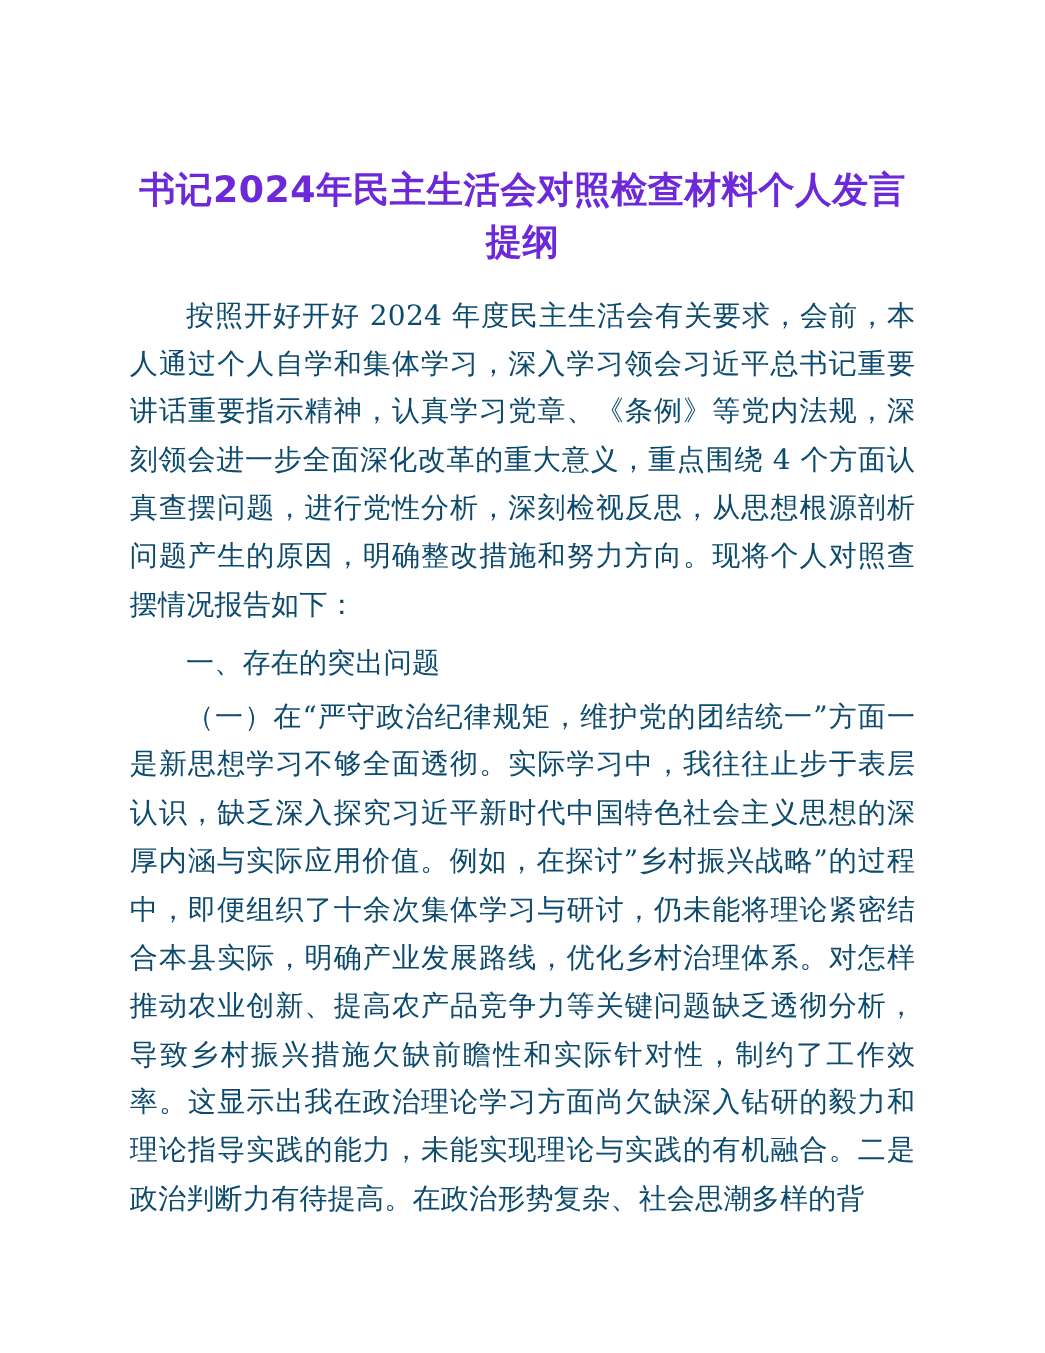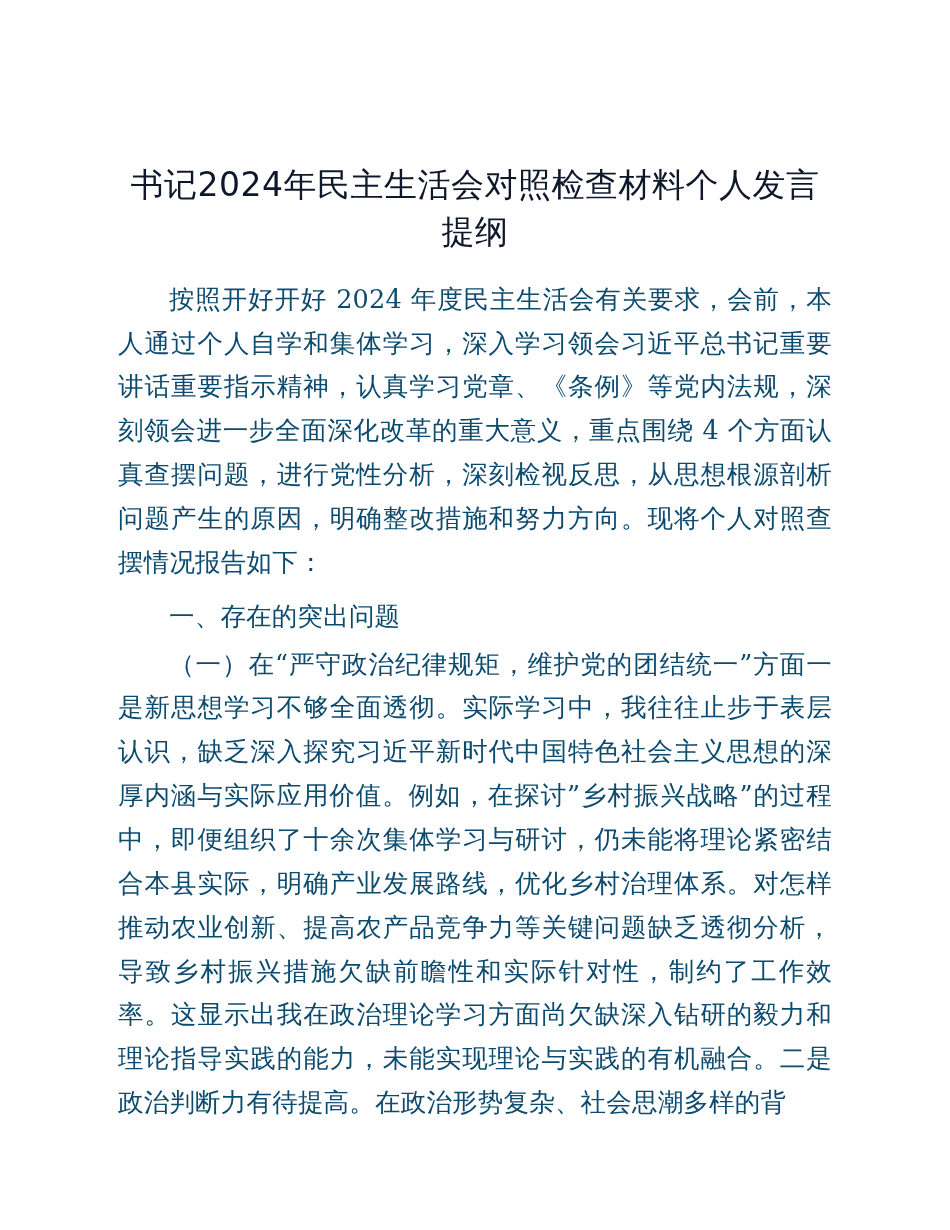--- a/index.html
+++ b/index.html
@@ -16,41 +16,42 @@
   }
   .page {
     box-sizing: border-box;
     width: 950px;
     height: 1230px;
     padding: 150px 118px 0 118px;
     background: #ffffff;
   }
   .doc-title {
     font-family: "DejaVu Sans", "Liberation Sans", sans-serif;
-    font-weight: normal;
+    font-weight: bold;
     font-size: 33px;
     line-height: 1.42;
     text-align: center;
     letter-spacing: 0.5px;
-    margin: 12px 0 22px 0;
-    color: #0f172a;
+    margin: 0 0 22px 0;
+    color: #6d28d9;
   }
   .para {
     font-family: "DejaVu Serif", "Liberation Serif", serif;
     font-size: 25.5px;
     line-height: 1.72;
     text-align: justify;
     text-justify: inter-ideograph;
     text-indent: 2em;
     margin: 0 0 4px 0;
     letter-spacing: 0.2px;
     color: #0c4a6e;
   }
   .para.heading-para {
     margin-top: 10px;
+    font-family: Liberation Mono, monospace;
   }
 </style>
 </head>
 <body>
 
 <div class="page">
   <h1 class="doc-title">书记2024年民主生活会对照检查材料个人发言提纲</h1>
   <p class="para">按照开好开好 2024 年度民主生活会有关要求，会前，本人通过个人自学和集体学习，深入学习领会习近平总书记重要讲话重要指示精神，认真学习党章、《条例》等党内法规，深刻领会进一步全面深化改革的重大意义，重点围绕 4 个方面认真查摆问题，进行党性分析，深刻检视反思，从思想根源剖析问题产生的原因，明确整改措施和努力方向。现将个人对照查摆情况报告如下：</p>
   <p class="para heading-para">一、存在的突出问题</p>
   <p class="para">（一）在“严守政治纪律规矩，维护党的团结统一”方面一是新思想学习不够全面透彻。实际学习中，我往往止步于表层认识，缺乏深入探究习近平新时代中国特色社会主义思想的深厚内涵与实际应用价值。例如，在探讨”乡村振兴战略”的过程中，即便组织了十余次集体学习与研讨，仍未能将理论紧密结合本县实际，明确产业发展路线，优化乡村治理体系。对怎样推动农业创新、提高农产品竞争力等关键问题缺乏透彻分析，导致乡村振兴措施欠缺前瞻性和实际针对性，制约了工作效率。这显示出我在政治理论学习方面尚欠缺深入钻研的毅力和理论指导实践的能力，未能实现理论与实践的有机融合。二是政治判断力有待提高。在政治形势复杂、社会思潮多样的背</p>

